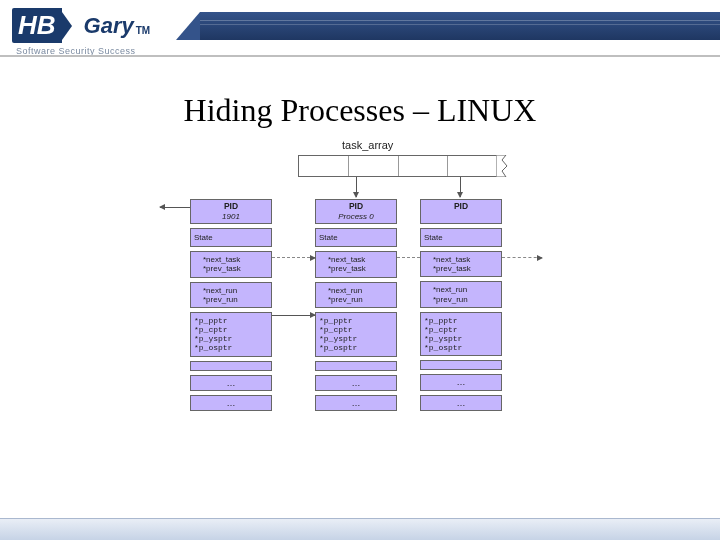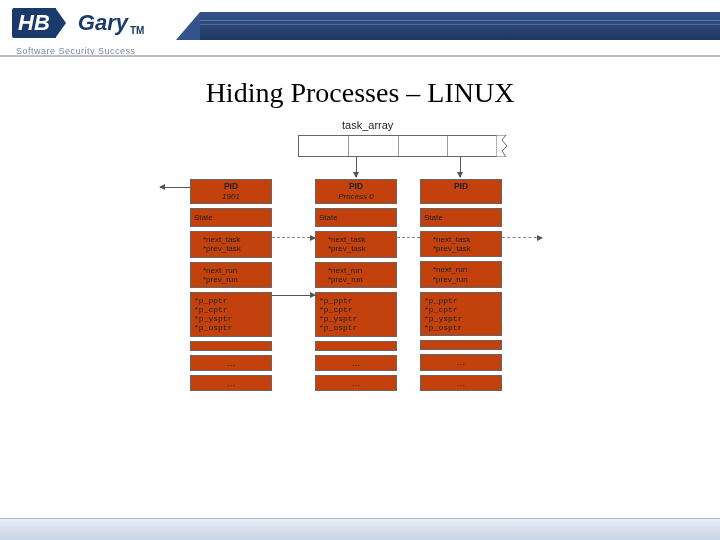--- a/index.html
+++ b/index.html
@@ -2,53 +2,53 @@
 <html><head>
 <meta charset="utf-8">
 <style>
   * { box-sizing: border-box; }
   html, body { margin: 0; padding: 0; width: 720px; height: 540px; font-family: Arial, sans-serif; background: #fff; }
   .page { width: 720px; height: 540px; position: relative; overflow: hidden; }
 
   
   .header { height: 60px; background: #fff; position: relative; }
   .logo { position: absolute; left: 12px; top: 8px; display: flex; align-items: center; font-weight: bold; font-family: Arial, sans-serif; }
-  .logo-hb { background: #1a3a6b; color: #fff; padding: 2px 6px; font-size: 22px; font-style: italic; border-radius: 2px 0 0 2px; }
+  .logo-hb { background: #1a3a6b; color: #fff; padding: 2px 6px; font-size: 26px; font-style: italic; border-radius: 2px 0 0 2px; }
   .logo-arrow { width: 0; height: 0; border-top: 14px solid transparent; border-bottom: 14px solid transparent; border-left: 10px solid #1a3a6b; }
   .logo-gary { color: #1a3a6b; font-size: 22px; font-style: italic; margin-left: 12px; }
   .logo-tm { font-size: 10px; color: #1a3a6b; margin-left: 2px; align-self: flex-start; margin-top: 17px; }
   .tagline { position: absolute; left: 16px; top: 38px; font-size: 9px; color: #7a8aa0; letter-spacing: 0.5px; margin-top: 8px; }
   .headerstripe { position: absolute; top: 12px; left: 200px; right: 0; height: 28px; background: linear-gradient(to bottom, #34538a 0%, #1f3762 100%); }
   .headerstripe::before { content: ""; position: absolute; left: -24px; top: 0; width: 0; height: 0; border-top: 28px solid transparent; border-right: 24px solid #34538a; }
   .headerstripe .thin { position: absolute; top: 8px; left: 0; right: 0; height: 1px; background: rgba(255,255,255,0.25); }
   .headerstripe .thin2 { position: absolute; top: 12px; left: 0; right: 0; height: 1px; background: rgba(255,255,255,0.2); }
   .rule { position: absolute; left: 0; right: 0; top: 55px; height: 2px; background: #bfbfbf; }
 
   
-  .title { text-align: center; font-family: "Times New Roman", serif; font-size: 28px; margin-top: 17px; margin-bottom: 10px; color: #000; }
+  .title { text-align: center; font-family: "Times New Roman", serif; font-size: 32px; margin-top: 32px; margin-bottom: 10px; color: #000; }
 
   
   .diagram { position: relative; width: 520px; height: 350px; margin: 10px auto 0 auto; }
   .task-array-label { position: absolute; left: 242px; top: 0; font-size: 11px; color: #222; }
   .task-array-box { position: absolute; left: 198px; top: 16px; width: 200px; height: 22px; border: 1px solid #666; display: flex; }
   .task-array-box .slot { flex: 1; border-right: 1px solid #999; }
   .task-array-box .slot:last-child { border-right: none; }
   .tear { position: absolute; left: 396px; top: 16px; width: 12px; height: 22px; background: #fff; }
   .tear svg { width: 12px; height: 22px; }
 
   
   .arrow-down { position: absolute; width: 1px; background: #555; }
   .arrow-down::after { content: ""; position: absolute; bottom: -1px; left: -3px; width: 0; height: 0; border-left: 3.5px solid transparent; border-right: 3.5px solid transparent; border-top: 6px solid #555; }
 
   .col { position: absolute; top: 60px; width: 82px; }
   .col.col1 { left: 90px; }
   .col.col2 { left: 215px; }
   .col.col3 { left: 320px; }
 
-  .cell { border: 1px solid #666; background: #c2410c; font-size: 8px; line-height: 1.15; padding: 2px 3px; margin-bottom: 4px; text-align: left; color: #222; }
+  .cell { border: 1px solid #666; background: #c4b5fd; font-size: 8px; line-height: 1.15; padding: 2px 3px; margin-bottom: 4px; text-align: left; color: #222; }
   .cell.center { text-align: center; }
   .cell .b { font-weight: bold; font-size: 8.5px; }
   .cell .i { font-style: italic; font-size: 8px; }
   .cell.state { text-align: left; padding: 4px 3px; }
   .cell.ptrs { padding: 3px 12px; }
   .cell.plist { padding: 3px 3px; font-family: Liberation Mono, monospace; }
   .cell.thin { height: 10px; padding: 0; }
   .cell.dots { text-align: center; padding: 2px 0; font-size: 9px; }
 
   

